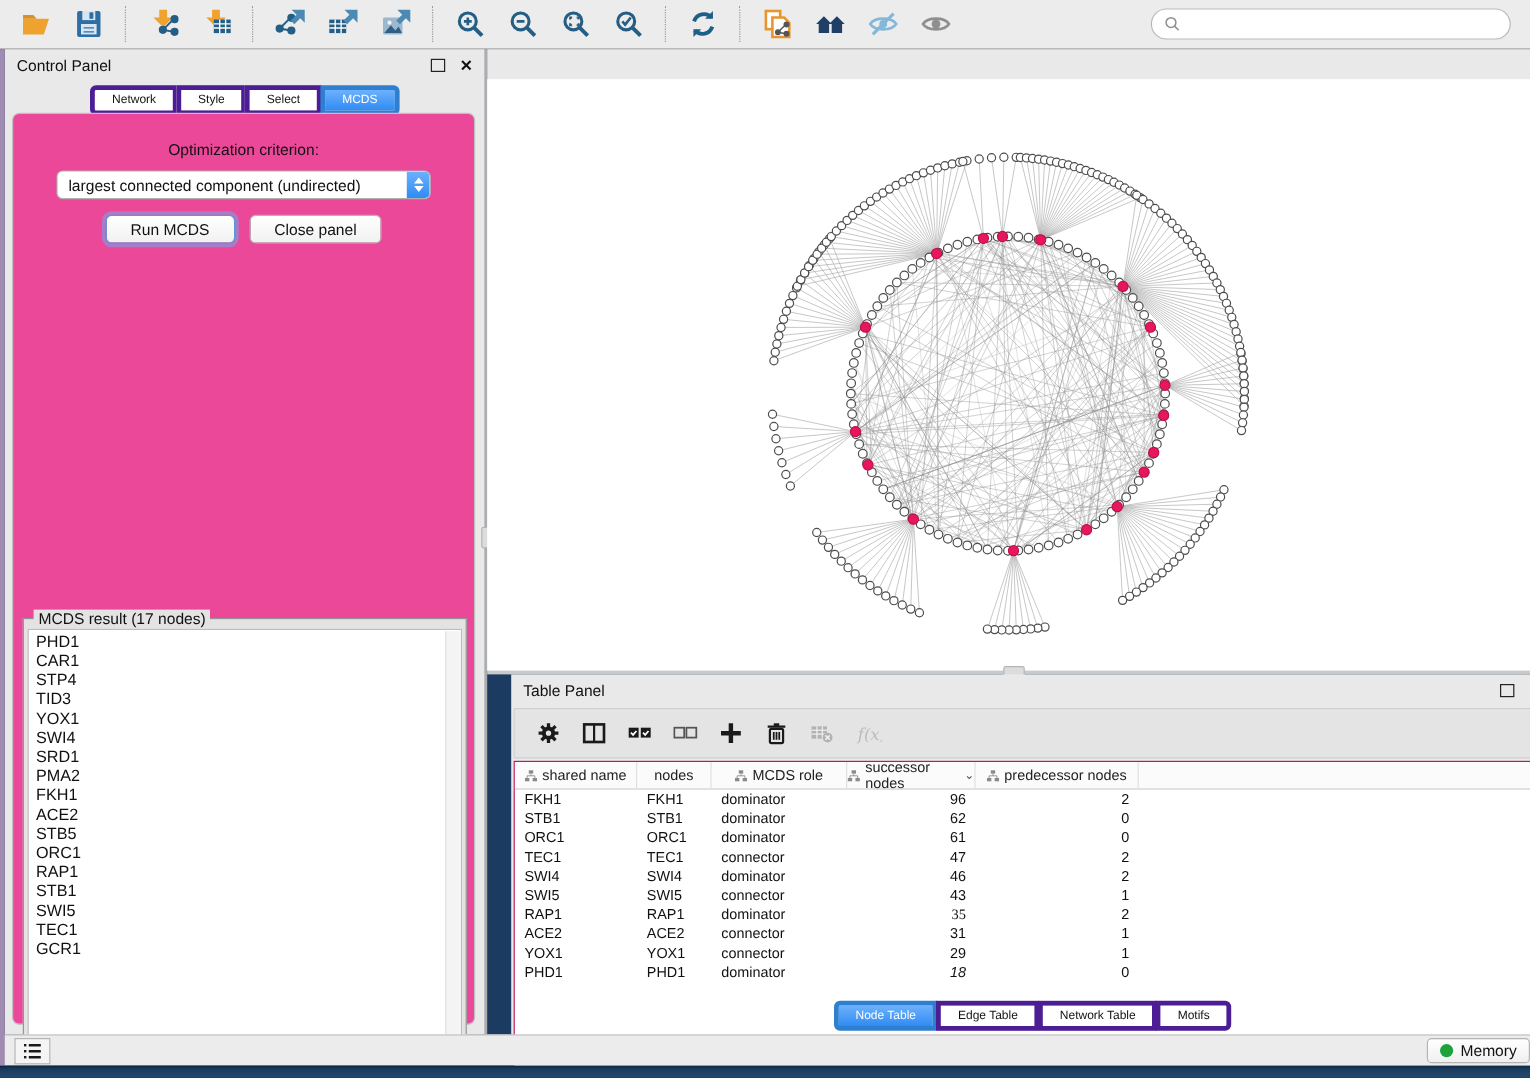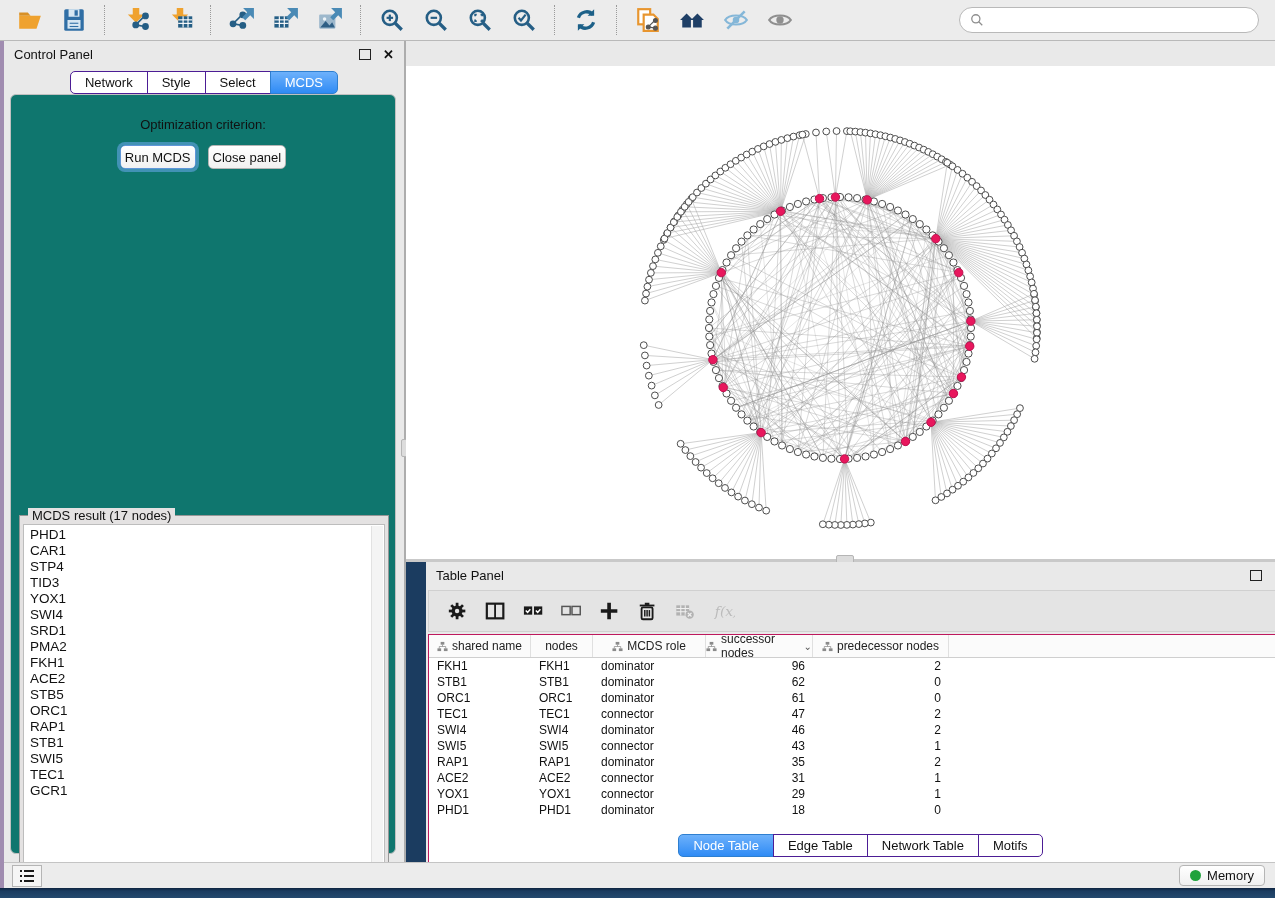--- a/index.html
+++ b/index.html
@@ -21,37 +21,37 @@
   #searchbox svg{width:14px;height:14px;margin-right:6px;flex:none;}
   #searchbox input{border:none;outline:none;flex:1;font-size:13px;font-family:"Liberation Sans",sans-serif;background:transparent;}
   
   #control-panel{position:absolute;left:4px;top:41px;width:400px;height:821px;background:#e9e9e9;box-sizing:border-box;}
   .panel-head{height:26px;display:flex;align-items:center;padding:0 10px;}
   .panel-title{font-size:13px;color:#111;}
   .panel-head .spacer{flex:1;}
   .float-ico{width:10px;height:9px;border:1.5px solid #222;margin-right:12px;}
   .close-ico{font-size:13px;font-weight:bold;color:#111;line-height:1;}
   #cp-tabs{display:flex;justify-content:center;margin-top:4px;}
-  .seg{font-size:13px;padding:3px 14px;background:#fff;border:1px solid #4c1d95;margin-left:-1px;color:#111;}
+  .seg{font-size:10px;padding:3px 14px;background:#fff;border:4px solid #4c1d95;margin-left:-1px;color:#111;}
   .seg:first-child{border-radius:5px 0 0 5px;margin-left:0;}
   .seg:last-child{border-radius:0 5px 5px 0;}
   .seg.active{background:linear-gradient(#6db1fb,#2f8bf5);color:#fff;border-color:#2e7fd0;}
-  #cp-box{position:absolute;left:6px;top:53px;width:386px;height:760px;background:#0f766e;
+  #cp-box{position:absolute;left:6px;top:53px;width:386px;height:760px;background:#ec4899;
        border:1px solid #c0c0c0;border-radius:6px;box-sizing:border-box;}
   #opt-label{text-align:center;font-size:13px;margin-top:22px;color:#111;}
   #criterion{margin:10px auto 0;width:312px;height:24px;background:#fff;border:1px solid #b0b0b0;
        border-radius:5px;display:flex;align-items:center;box-sizing:border-box;overflow:hidden;}
   #criterion .val{flex:1;font-size:13px;padding-left:9px;white-space:nowrap;color:#111;}
   #criterion .stepper{width:19px;height:100%;background:linear-gradient(#6db1fb,#2f8bf5);
        display:flex;flex-direction:column;align-items:center;justify-content:center;gap:2px;flex:none;}
   .tri{width:0;height:0;border-left:4px solid transparent;border-right:4px solid transparent;}
   .tri.up{border-bottom:5px solid #fff;}
   .tri.down{border-top:5px solid #fff;}
   #cp-buttons{display:flex;justify-content:center;gap:12px;margin-top:13px;}
-  .mac-btn{height:24px;padding:0 4px;font-size:13px;font-family:"Liberation Sans",sans-serif;
+  .mac-btn{height:24px;padding:0 20px;font-size:13px;font-family:"Liberation Sans",sans-serif;
        background:linear-gradient(#ffffff,#f1f1f1);border:1px solid #b5b5b5;border-radius:5px;color:#111;}
   .mac-btn.focused{border-color:#5f96d8;box-shadow:0 0 0 3px rgba(110,170,240,.55);}
   #result-box{position:absolute;left:8px;top:420px;width:368px;height:368px;border:1px solid #979797;
        background:#e4e2e2;}
   #result-legend{position:absolute;top:-8px;left:8px;background:#e4e2e2;padding:0 4px;font-size:13px;color:#111;}
   #result-list{position:absolute;left:3px;top:8px;right:3px;bottom:3px;background:#fff;
        border:1px solid #bdbdbd;overflow:hidden;}
   #result-list .track{position:absolute;right:1px;top:1px;width:11px;bottom:1px;background:#f4f4f4;border-left:1px solid #e2e2e2;}
   #result-items{padding:2px 0 0 6px;}
   #result-items div{font-size:13.5px;line-height:16px;color:#111;}
@@ -89,21 +89,21 @@
   .tcell.right{padding-right:8px;text-align:right;}
   #tp-scroll{position:absolute;right:4px;top:26px;width:11px;height:166px;background:#fdfdfd;}
   #tp-thumb{position:absolute;left:1px;top:2px;width:9px;height:76px;background:#b8b8b8;border-radius:5px;}
   #tp-tabs{position:absolute;left:0;right:0;top:272px;display:flex;justify-content:center;}
   
   #statusbar{position:absolute;left:0;top:862px;width:1275px;height:26px;background:#ececec;
        border-top:1px solid #c4c4c4;display:flex;align-items:center;box-sizing:border-box;}
   #list-btn{margin-left:12px;width:28px;height:20px;background:#f5f5f5;border:1px solid #b5b5b5;
        display:flex;align-items:center;justify-content:center;}
   #list-btn svg{width:16px;height:14px;}
-  #memory-btn{margin-left:auto;margin-right:10px;height:21px;background:linear-gradient(#ffffff,#f0f0f0);
+  #memory-btn{margin-left:auto;height:21px;background:linear-gradient(#ffffff,#f0f0f0);
        border:1px solid #b5b5b5;border-radius:4px;display:flex;align-items:center;gap:6px;padding:0 10px;font-size:13px;color:#111;}
   #memory-dot{width:11px;height:11px;border-radius:50%;}
 </style>
 </head>
 <body>
 
 <div id="toolbar">
   <div id="tb-groups">
       <span class="tbi">
         <svg viewBox="0 0 24 24">
@@ -275,20 +275,27 @@
     <span class="close-ico">✕</span>
   </div>
   <div id="cp-tabs">
       <button class="seg">Network</button>
       <button class="seg">Style</button>
       <button class="seg">Select</button>
       <button class="seg active">MCDS</button>
     </div>
   <div id="cp-box">
     <div id="opt-label">Optimization criterion:</div>
+    <div id="criterion">
+      <span class="val">largest connected component (undirected)</span>
+      <span class="stepper">
+          <span class="tri up"></span>
+          <span class="tri down"></span>
+        </span>
+    </div>
     <div id="cp-buttons">
       <button class="mac-btn focused">Run MCDS</button>
       <button class="mac-btn">Close panel</button>
     </div>
     <div id="result-box">
       <span id="result-legend">MCDS result (17 nodes)</span>
       <div id="result-list">
         <div id="result-items">
             <div>PHD1</div>
             <div>CAR1</div>
@@ -1204,42 +1211,42 @@
           <div class="tcell left" style="width: 102px;">SWI5</div>
           <div class="tcell left" style="width: 62px;">SWI5</div>
           <div class="tcell left" style="width: 113px;">connector</div>
           <div class="tcell right" style="width: 107px;">43</div>
           <div class="tcell right" style="width: 136px;">1</div>
         </div>
         <div class="trow">
           <div class="tcell left" style="width: 102px;">RAP1</div>
           <div class="tcell left" style="width: 62px;">RAP1</div>
           <div class="tcell left" style="width: 113px;">dominator</div>
-          <div class="tcell right" style="width: 107px;">35</div>
+          <div class="tcell right" style="width: 107px; font-family: Liberation Serif, serif;">35</div>
           <div class="tcell right" style="width: 136px;">2</div>
         </div>
         <div class="trow">
           <div class="tcell left" style="width: 102px;">ACE2</div>
           <div class="tcell left" style="width: 62px;">ACE2</div>
           <div class="tcell left" style="width: 113px;">connector</div>
           <div class="tcell right" style="width: 107px;">31</div>
           <div class="tcell right" style="width: 136px;">1</div>
         </div>
         <div class="trow">
           <div class="tcell left" style="width: 102px;">YOX1</div>
           <div class="tcell left" style="width: 62px;">YOX1</div>
           <div class="tcell left" style="width: 113px;">connector</div>
           <div class="tcell right" style="width: 107px;">29</div>
           <div class="tcell right" style="width: 136px;">1</div>
         </div>
         <div class="trow">
           <div class="tcell left" style="width: 102px;">PHD1</div>
           <div class="tcell left" style="width: 62px;">PHD1</div>
           <div class="tcell left" style="width: 113px;">dominator</div>
-          <div class="tcell right" style="width: 107px;">18</div>
+          <div class="tcell right" style="width: 107px; font-style: italic;">18</div>
           <div class="tcell right" style="width: 136px;">0</div>
         </div>
       </div>
   </div>
   <div id="tp-scroll">
       <div id="tp-thumb"></div>
     </div>
   <div id="tp-tabs">
       <button class="seg active">Node Table</button>
       <button class="seg">Edge Table</button>

